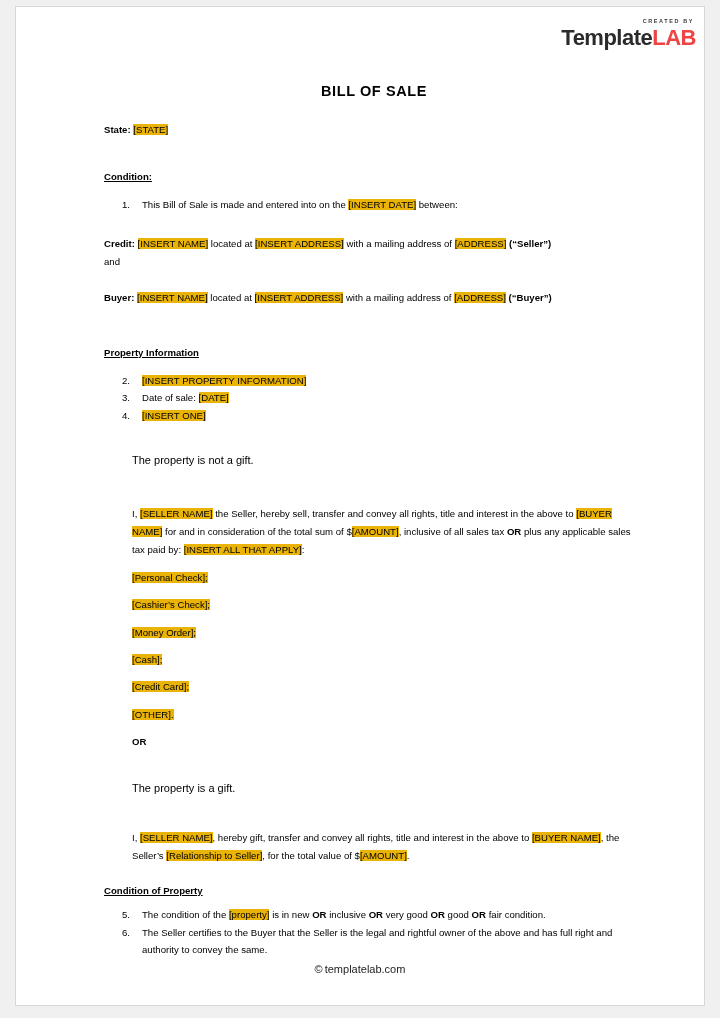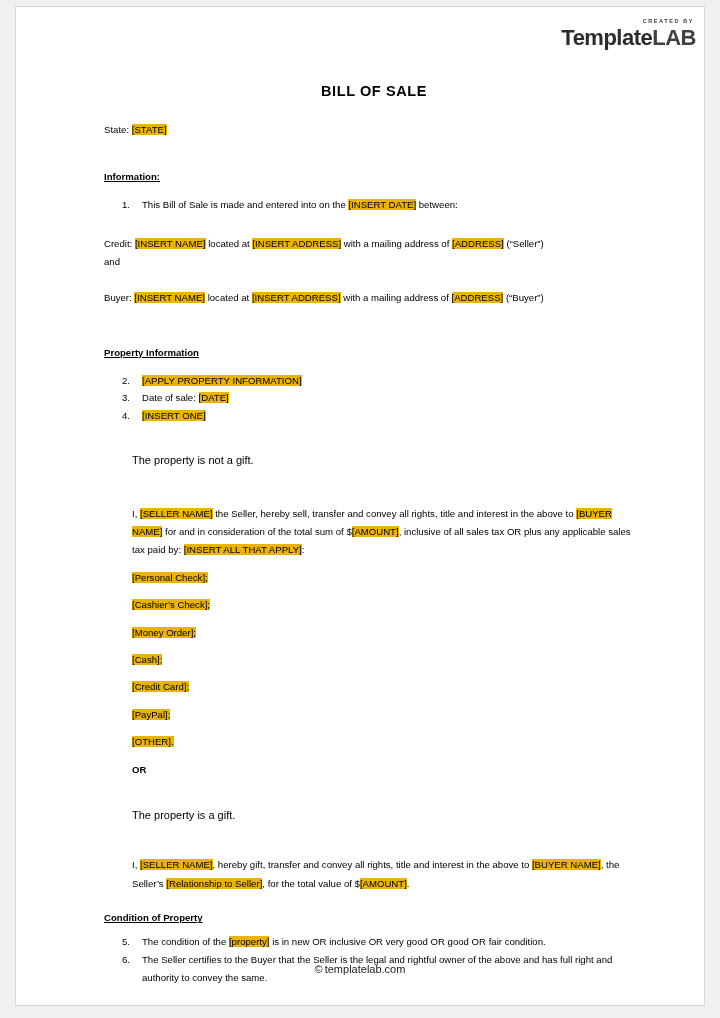--- a/index.html
+++ b/index.html
@@ -44,36 +44,36 @@
     font-weight: bold;
     margin-right: 2px;
     margin-bottom: 2px;
   }
   .logo .brand {
     font-size: 22px;
     font-weight: bold;
     letter-spacing: -0.5px;
   }
   .logo .brand .tmpl { color: #2b2b2b; }
-  .logo .brand .lab { color: #404040; }
+  .logo .brand .lab { color: #ef4444; }
 
   h1.doc-title {
     font-size: 14.5px;
     font-weight: bold;
     text-align: center;
     letter-spacing: 0.6px;
     margin: 46px 0 0 0;
   }
 
   .line {
     font-size: 9.6px;
     line-height: 1.85;
     margin: 0;
   }
-  .b { font-weight: normal; }
+  .b { font-weight: bold; }
   .hl {
     background: #eab308;
   }
   .spacer-18 { height: 18px; }
   .spacer-10 { height: 10px; }
   .spacer-14 { height: 14px; }
   .spacer-22 { height: 22px; }
 
   .section-head {
     font-size: 9.6px;
@@ -142,21 +142,21 @@
 
     <h1 class="doc-title">BILL OF SALE</h1>
 
     <div class="spacer-22"></div>
 
     <p class="line"><span class="b">State:</span> <span class="hl">[STATE]</span></p>
 
     <div class="spacer-22"></div>
     <div class="spacer-10"></div>
 
-    <p class="section-head">Information:</p>
+    <p class="section-head">Condition:</p>
 
     <div class="spacer-14"></div>
 
     <div class="numrow">
       <div class="num">1.</div>
       <div class="txt"><span>This Bill of Sale is made and entered into on the </span><span class="hl">[INSERT DATE]</span><span> between:</span></div>
     </div>
 
     <div class="spacer-22"></div>
 
@@ -170,21 +170,21 @@
 
     <div class="spacer-22"></div>
     <div class="spacer-18"></div>
 
     <p class="section-head">Property Information</p>
 
     <div class="spacer-14"></div>
 
     <div class="numrow">
       <div class="num">2.</div>
-      <div class="txt"><span class="hl">[APPLY PROPERTY INFORMATION]</span></div>
+      <div class="txt"><span class="hl">[INSERT PROPERTY INFORMATION]</span></div>
     </div>
 
     <div class="numrow">
       <div class="num">3.</div>
       <div class="txt"><span>Date of sale: </span><span class="hl">[DATE]</span></div>
     </div>
 
     <div class="numrow">
       <div class="num">4.</div>
       <div class="txt"><span class="hl">[INSERT ONE]</span></div>
@@ -196,21 +196,20 @@
 
     <div class="spacer-14"></div>
 
     <p class="indent-p"><span>I, </span><span class="hl">[SELLER NAME]</span><span> the Seller, hereby sell, transfer and convey all rights, title and interest in the above to </span><span class="hl">[BUYER NAME]</span><span> for and in consideration of the total sum of $</span><span class="hl">[AMOUNT]</span><span>, inclusive of all sales tax </span><span class="b">OR</span><span> plus any applicable sales tax paid by: </span><span class="hl">[INSERT ALL THAT APPLY]</span><span>:</span></p>
 
     <p class="pay-item"><span class="hl">[Personal Check];</span></p>
     <p class="pay-item"><span class="hl">[Cashier’s Check];</span></p>
     <p class="pay-item"><span class="hl">[Money Order];</span></p>
     <p class="pay-item"><span class="hl">[Cash];</span></p>
     <p class="pay-item"><span class="hl">[Credit Card];</span></p>
-    <p class="pay-item"><span class="hl">[PayPal];</span></p>
     <p class="pay-item"><span class="hl">[OTHER].</span></p>
 
     <p class="or-line">OR</p>
 
     <div class="spacer-10"></div>
 
     <p class="indent">The property is a gift.</p>
 
     <div class="spacer-10"></div>
 

